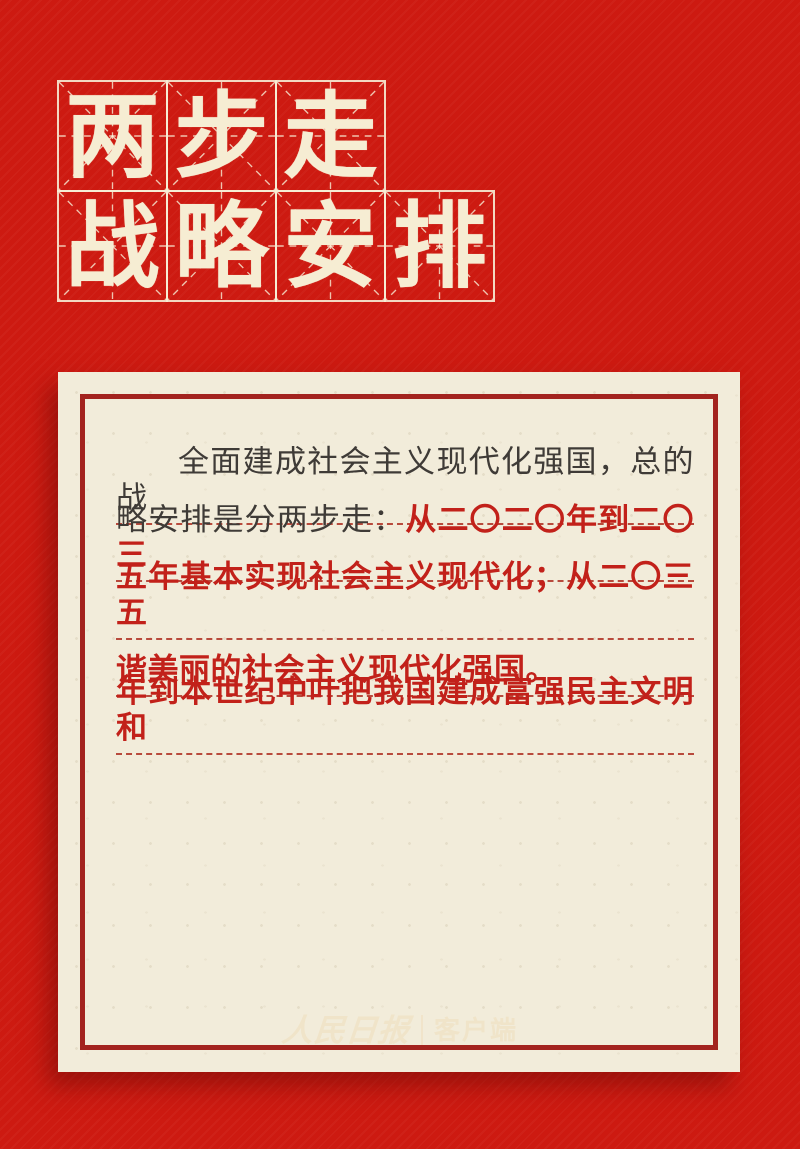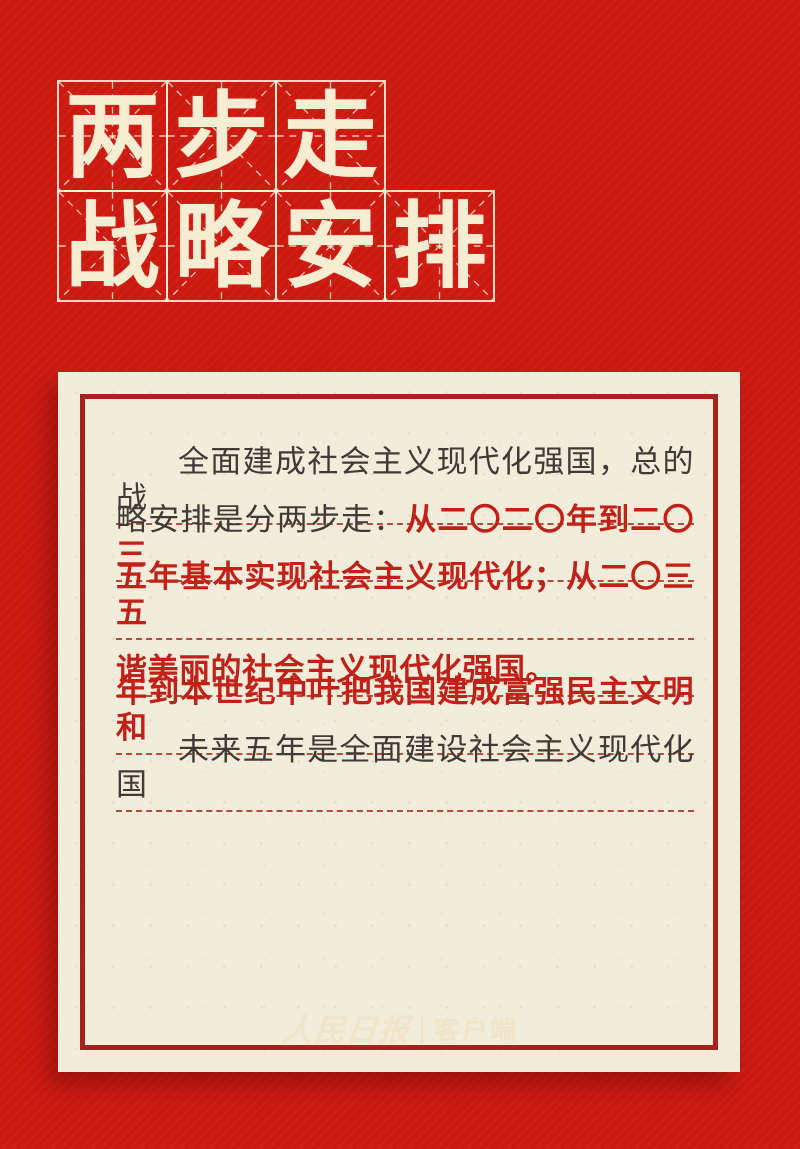--- a/index.html
+++ b/index.html
@@ -167,23 +167,20 @@
         </div>
         <div class="line full">
           <span class="txt"><span class="seg-red">五年基本实现社会主义现代化；从二〇三五</span></span>
         </div>
         <div class="line">
           <span class="txt"><span class="seg-red">谐美丽的社会主义现代化强国。</span></span>
         </div>
         <div class="line full">
           <span class="txt"><span class="seg-red">年到本世纪中叶把我国建成富强民主文明和</span></span>
         </div>
-        <div class="line full">
-          <span class="txt indent"><span class="seg-dark">未来五年是全面建设社会主义现代化国</span></span>
-        </div>
       </div>
   </div>
 
   <div class="footer">
     <span class="brand-script">人民日报</span>
     <span class="brand-divider"></span>
     <span class="brand-suffix">客户端</span>
   </div>
 
 </div>

